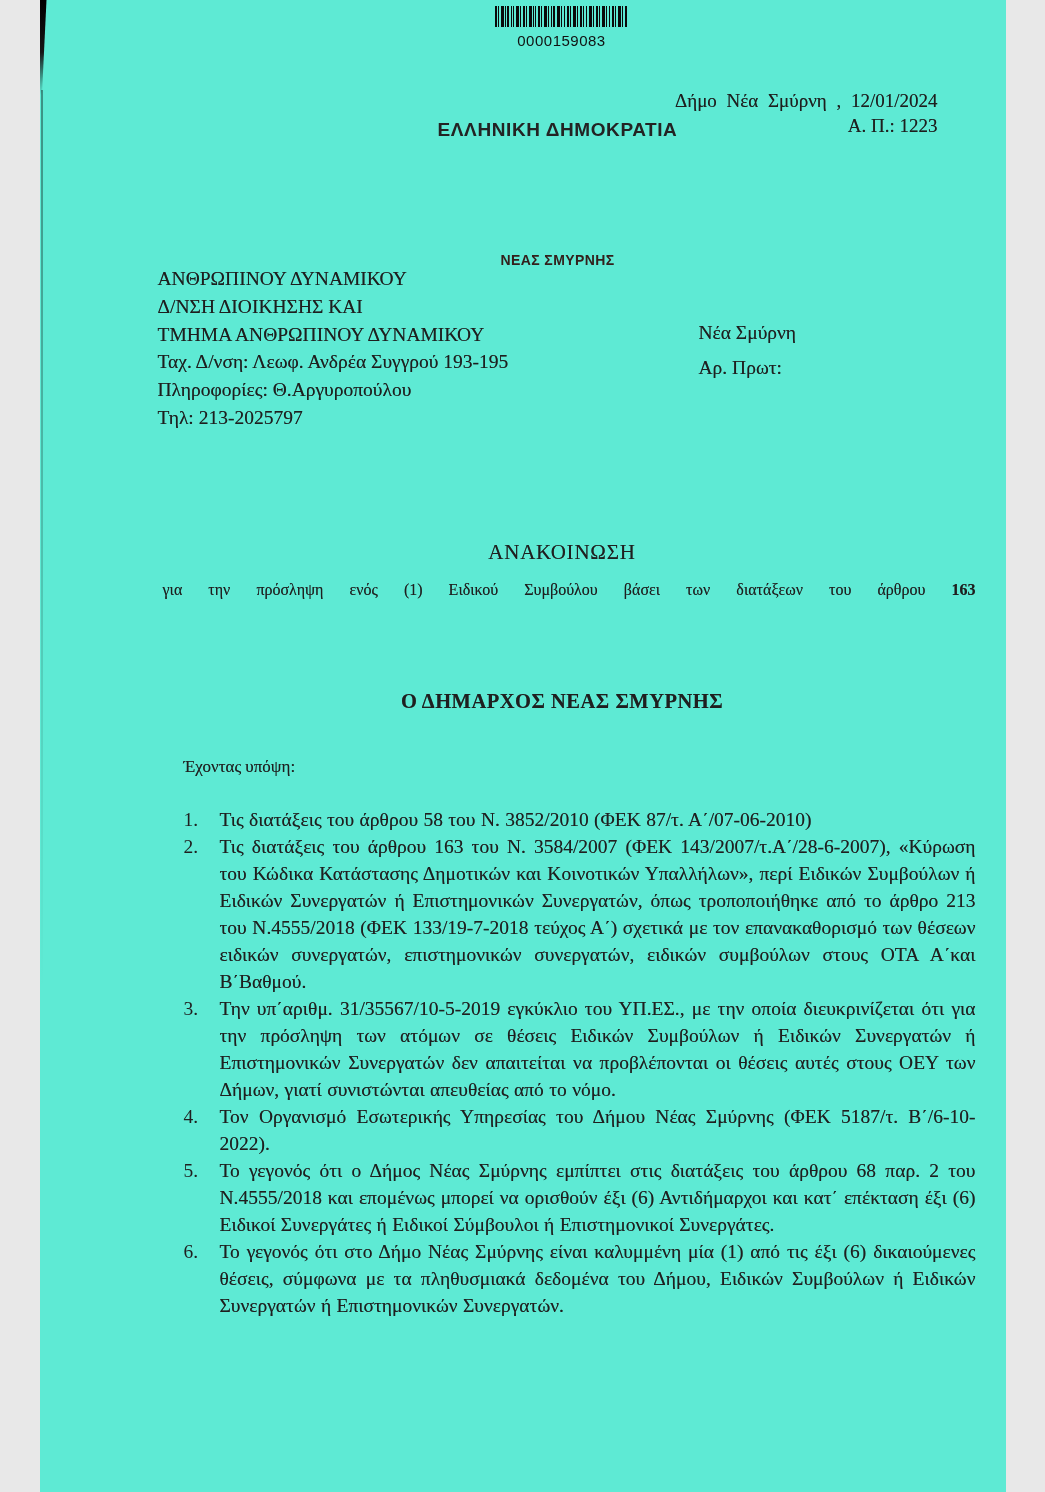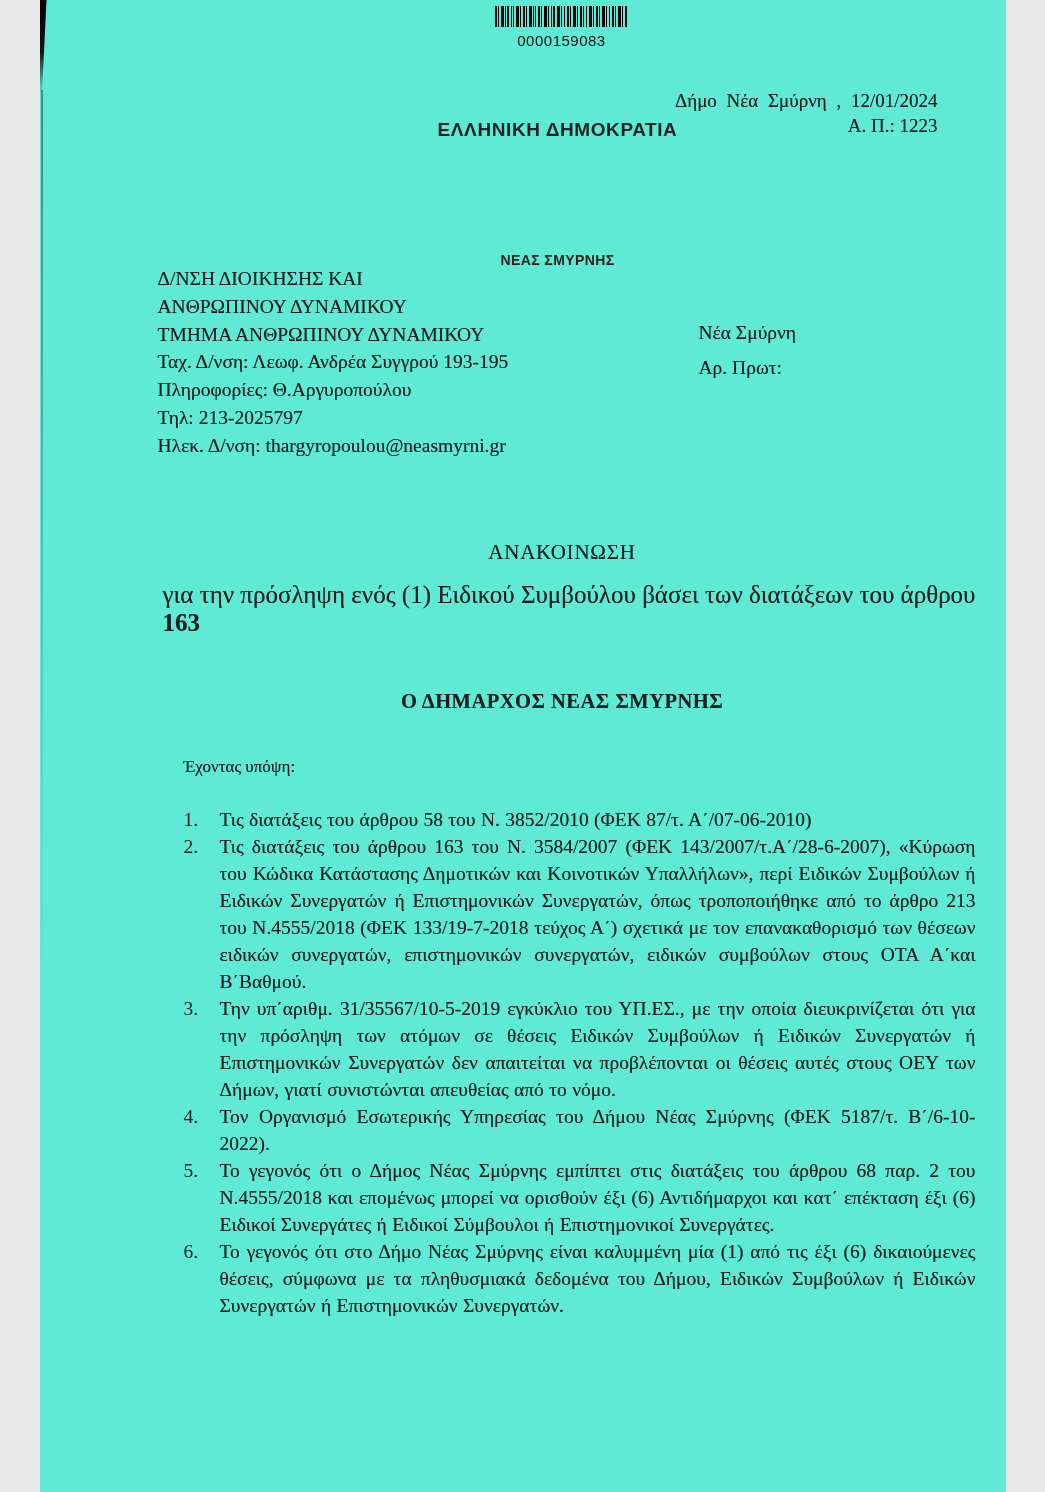--- a/index.html
+++ b/index.html
@@ -82,21 +82,21 @@
   
   .ref-city  { position: absolute; left: 659px; top: 322px; font-size: 19.5px; }
   .ref-label { position: absolute; left: 659px; top: 357px; font-size: 19.5px; }
   
   .ann-title {
     position: absolute; left: 0; top: 540px; width: 1045px; text-align: center;
     font-weight: normal; font-size: 21px; letter-spacing: .8px;
   }
   .ann-sub1 {
     position: absolute; left: 123px; top: 581px; width: 813px;
-    font-size: 25px; text-align: justify; text-align-last: justify;
+    font-size: 16px; text-align: justify; text-align-last: justify;
   }
   .ann-sub2 {
     position: absolute; left: 0; top: 620px; width: 1045px; text-align: center;
     font-size: 20px;
   }
   .mayor-heading {
     position: absolute; left: 0; top: 690px; width: 1045px; text-align: center;
     font-weight: bold; font-size: 20.5px; letter-spacing: .5px;
   }
   .considering { position: absolute; left: 144px; top: 757px; font-size: 17px; }
@@ -174,27 +174,26 @@
     <div class="barcode-num">0000159083</div>
   </div>
 
   <div class="republic-title">ΕΛΛΗΝΙΚΗ ΔΗΜΟΚΡΑΤΙΑ</div>
   <div class="date-line">Δήμο Νέα Σμύρνη , 12/01/2024</div>
   <div class="protocol-line">Α. Π.: 1223</div>
 
   <div class="logo-caption">ΝΕΑΣ ΣΜΥΡΝΗΣ</div>
 
   <div class="sender-block">
+    <div>ΑΝΘΡΩΠΙΝΟΥ ΔΥΝΑΜΙΚΟΥ</div>
     <div>Δ/ΝΣΗ ΔΙΟΙΚΗΣΗΣ ΚΑΙ</div>
-    <div>ΑΝΘΡΩΠΙΝΟΥ ΔΥΝΑΜΙΚΟΥ</div>
     <div>ΤΜΗΜΑ ΑΝΘΡΩΠΙΝΟΥ ΔΥΝΑΜΙΚΟΥ</div>
     <div>Ταχ. Δ/νση: Λεωφ. Ανδρέα Συγγρού 193-195</div>
     <div>Πληροφορίες: Θ.Αργυροπούλου</div>
     <div>Τηλ: 213-2025797</div>
-    <div>Ηλεκ. Δ/νση: thargyropoulou@neasmyrni.gr</div>
   </div>
 
   <div class="ref-city">Νέα Σμύρνη</div>
   <div class="ref-label">Αρ. Πρωτ:</div>
 
   <div class="ann-title">ΑΝΑΚΟΙΝΩΣΗ</div>
   <div class="ann-sub1"><span>για την πρόσληψη ενός (1) Ειδικού Συμβούλου βάσει των διατάξεων του άρθρου </span><span class="b">163</span></div>
   <div class="mayor-heading">Ο ΔΗΜΑΡΧΟΣ ΝΕΑΣ ΣΜΥΡΝΗΣ</div>
   <div class="considering">Έχοντας υπόψη:</div>
 

